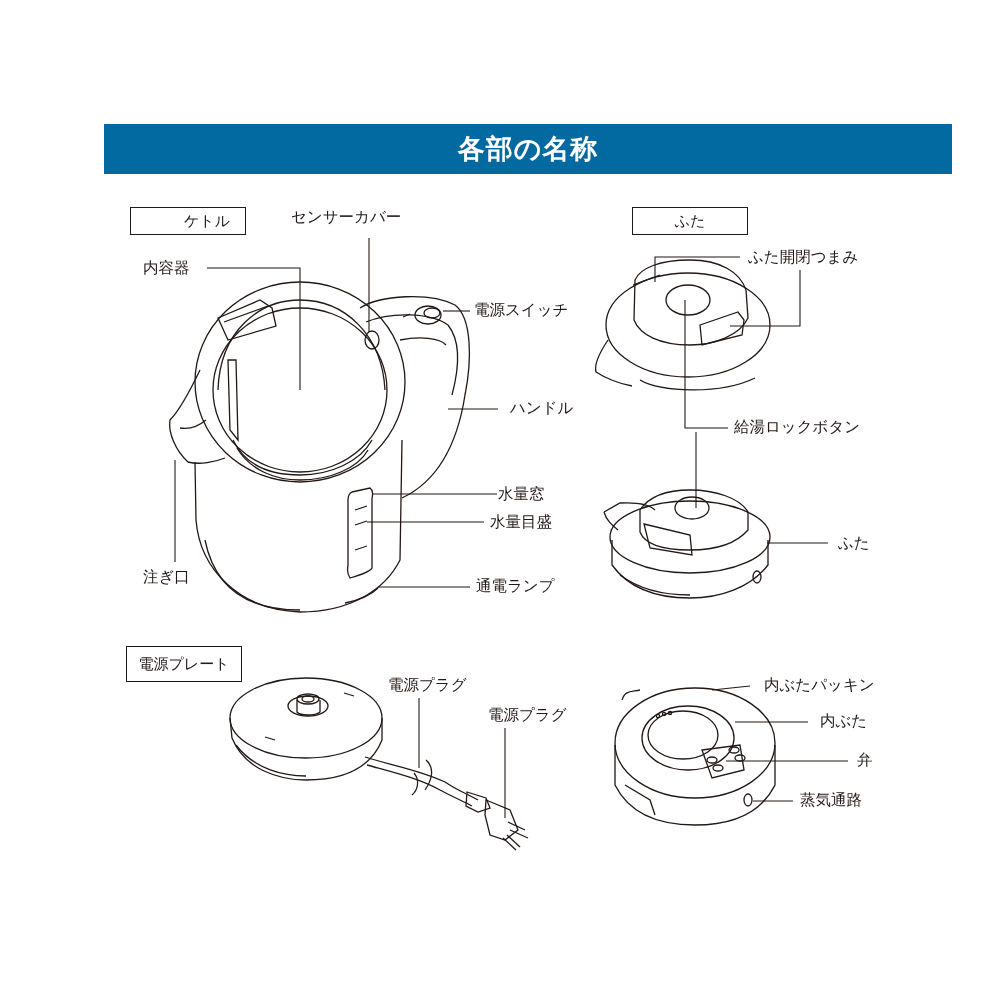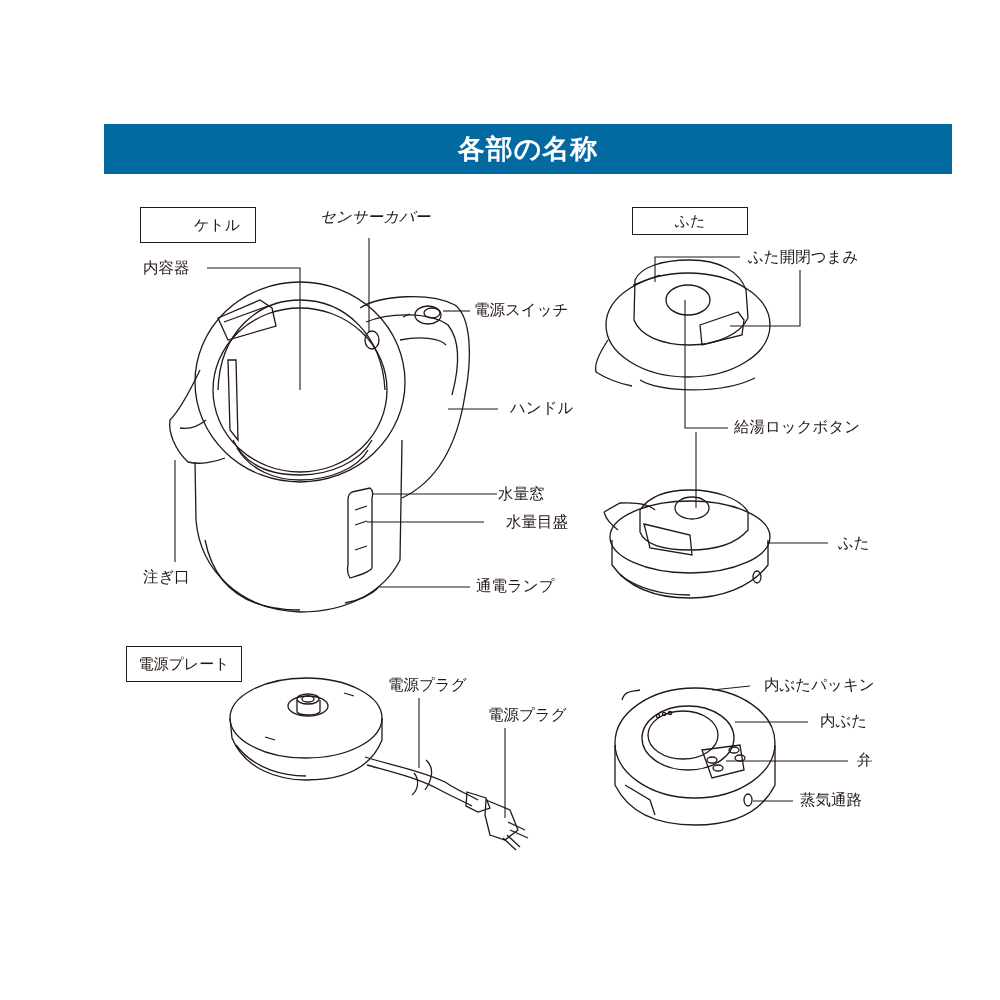--- a/index.html
+++ b/index.html
@@ -16,21 +16,21 @@
     fill: none; stroke: #231815; stroke-width: 1.3; }
   svg.diagram .leader { stroke-width: 1.1; }
 </style>
 </head>
 <body>
 
 <div class="header-bar">
   <span class="header-title">各部の名称</span>
 </div>
 
-<div class="section-box" style="left:140px; top:207px; width:116px; height:36px;padding-left:38px;">
+<div class="section-box" style="left:130px; top:207px; width:116px; height:28px;padding-left:38px;">
   <span>ケトル</span>
 </div>
 <div class="section-box" style="left:632px; top:207px; width:116px; height:28px;">
   <span>ふた</span>
 </div>
 <div class="section-box" style="left:126px; top:646px; width:116px; height:36px;">
   <span>電源プレート</span>
 </div>
 
 <svg class="diagram" width="1000" height="1000" viewBox="0 0 1000 1000">
@@ -161,26 +161,26 @@
     <line x1="510" y1="830" x2="528" y2="838"></line>
     <line x1="503" y1="838" x2="516" y2="850"></line>
     <line x1="507" y1="835" x2="520" y2="847"></line>
   </g>
   <g>
     <line class="leader" x1="419" y1="698" x2="419" y2="768"></line>
     <line class="leader" x1="505" y1="728" x2="505" y2="818"></line>
   </g>
 </svg>
 
-<span class="label" style="left:320px; top:210px;font-style:italic;">センサーカバー</span>
+<span class="label" style="left:291px; top:210px;">センサーカバー</span>
 <span class="label" style="left:143px; top:261px;">内容器</span>
 <span class="label" style="left:474px; top:303px;">電源スイッチ</span>
 <span class="label" style="left:510px; top:401px;">ハンドル</span>
 <span class="label" style="left:498px; top:487px;">水量窓</span>
-<span class="label" style="left:506px; top:515px;">水量目盛</span>
+<span class="label" style="left:490px; top:515px;">水量目盛</span>
 <span class="label" style="left:143px; top:570px;">注ぎ口</span>
 <span class="label" style="left:476px; top:579px;">通電ランプ</span>
 
 <span class="label" style="left:748px; top:250px;">ふた開閉つまみ</span>
 <span class="label" style="left:734px; top:420px;">給湯ロックボタン</span>
 <span class="label" style="left:838px; top:536px;">ふた</span>
 <span class="label" style="left:756px; top:678px;margin-left:8px;">内ぶたパッキン</span>
 <span class="label" style="left:820px; top:714px;">内ぶた</span>
 <span class="label" style="left:857px; top:753px;">弁</span>
 <span class="label" style="left:800px; top:793px;">蒸気通路</span>

